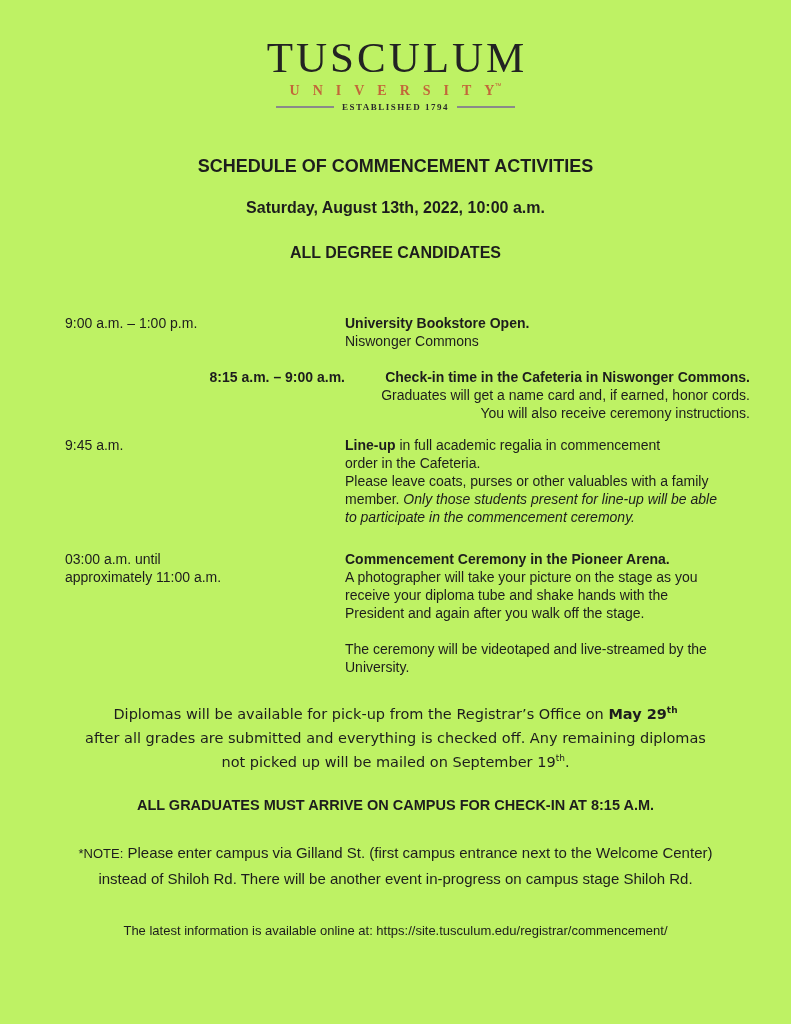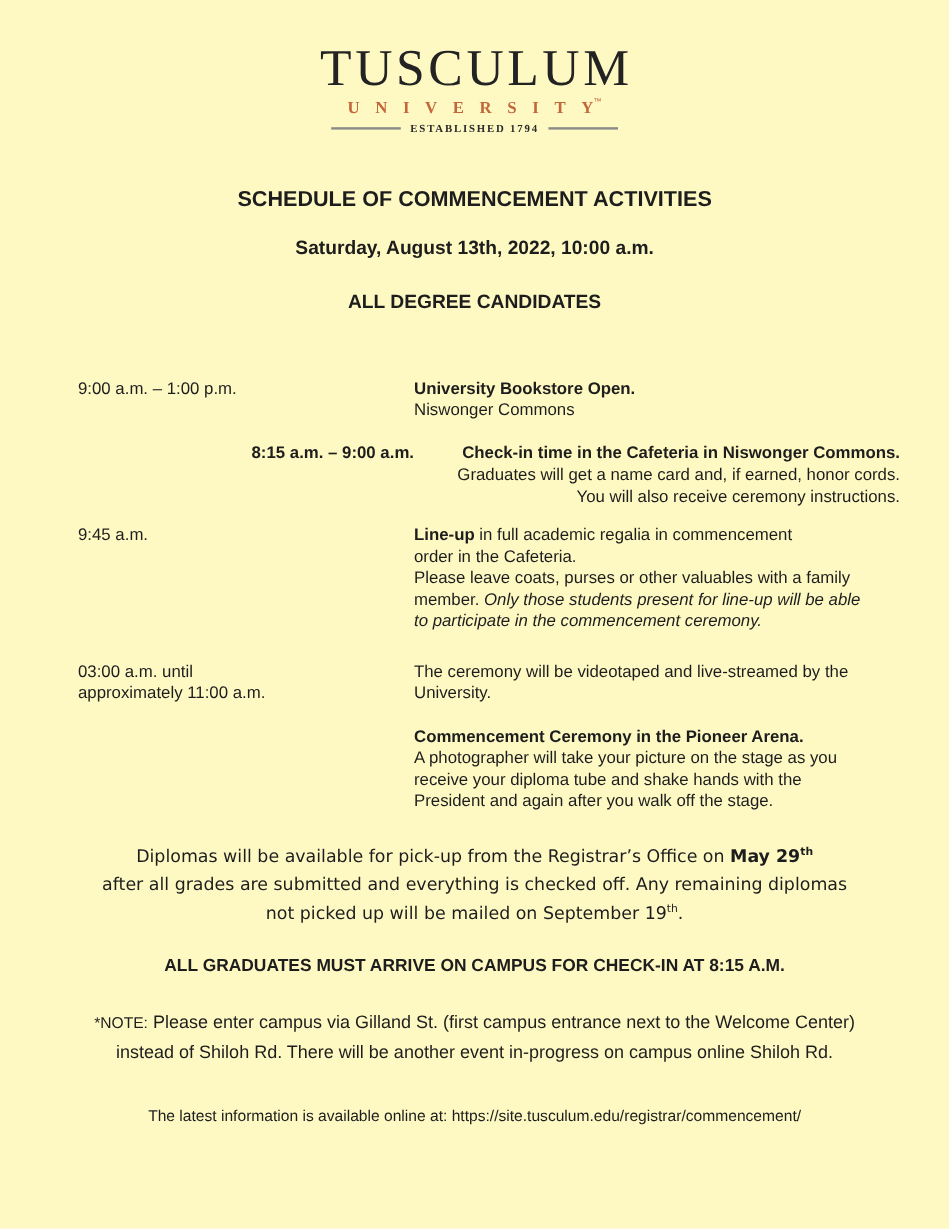--- a/index.html
+++ b/index.html
@@ -1,19 +1,19 @@
 <!DOCTYPE html>
 <html><head>
 <meta charset="utf-8">
 <style>
   html,body{margin:0;padding:0;background:#ffffff;}
   .page{
     position:relative;
     width:791px;height:1024px;
-    background:#fef9c3;
+    background:#bef264;
     color:#1d1d1d;
     font-family:"Liberation Sans",sans-serif;
     overflow:hidden;
     margin:0 auto;
   }
   
   .logo{padding-top:36px;text-align:center;}
   .logo-name{
     font-family:"Liberation Serif",serif;
     font-size:43px;line-height:1;
@@ -126,34 +126,34 @@
 order in the Cafeteria.
 Please leave coats, purses or other valuables with a family
 member. </span><span class="i">Only those students present for line-up will be able
 to participate in the commencement ceremony.</span></div>
         </div>
       </div>
       <div class="event">
         <div class="time">03:00 a.m. until
 approximately 11:00 a.m.</div>
         <div class="body">
-          <div class="para"><span>The ceremony will be videotaped and live-streamed by the
-University.</span></div>
           <div class="para"><span class="b">Commencement Ceremony in the Pioneer Arena.</span><span>
 A photographer will take your picture on the stage as you
 receive your diploma tube and shake hands with the
 President and again after you walk off the stage.</span></div>
+          <div class="para"><span>The ceremony will be videotaped and live-streamed by the
+University.</span></div>
         </div>
       </div>
     </section>
 
   <p class="diplomas"><span>Diplomas will be available for pick-up from the Registrar’s Office on </span><span class="b">May 29</span><span class="b sup">th</span><span>
 after all grades are submitted and everything is checked off. Any remaining diplomas
 not picked up will be mailed on September 19</span><span class="sup">th</span><span>.</span></p>
 
   <p class="arrival">ALL GRADUATES MUST ARRIVE ON CAMPUS FOR CHECK-IN AT 8:15 A.M.</p>
 
   <p class="note"><span class="lg">*NOTE:</span><span> Please enter campus via Gilland St. (first campus entrance next to the Welcome Center)
-instead of Shiloh Rd. There will be another event in-progress on campus online Shiloh Rd.</span></p>
+instead of Shiloh Rd. There will be another event in-progress on campus stage Shiloh Rd.</span></p>
 
   <p class="footer">The latest information is available online at: https://site.tusculum.edu/registrar/commencement/</p>
 
 </div>
 
 </body></html>

